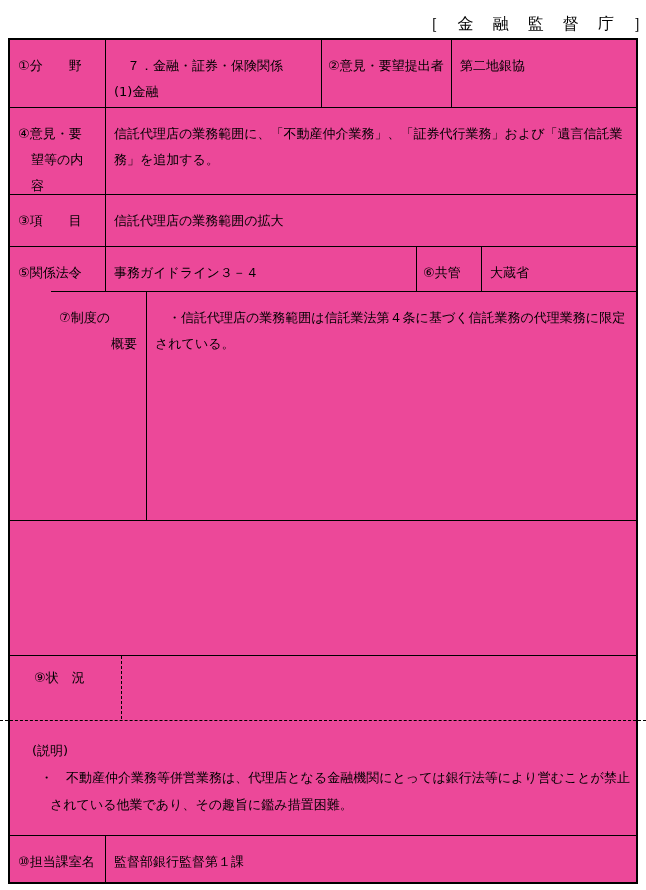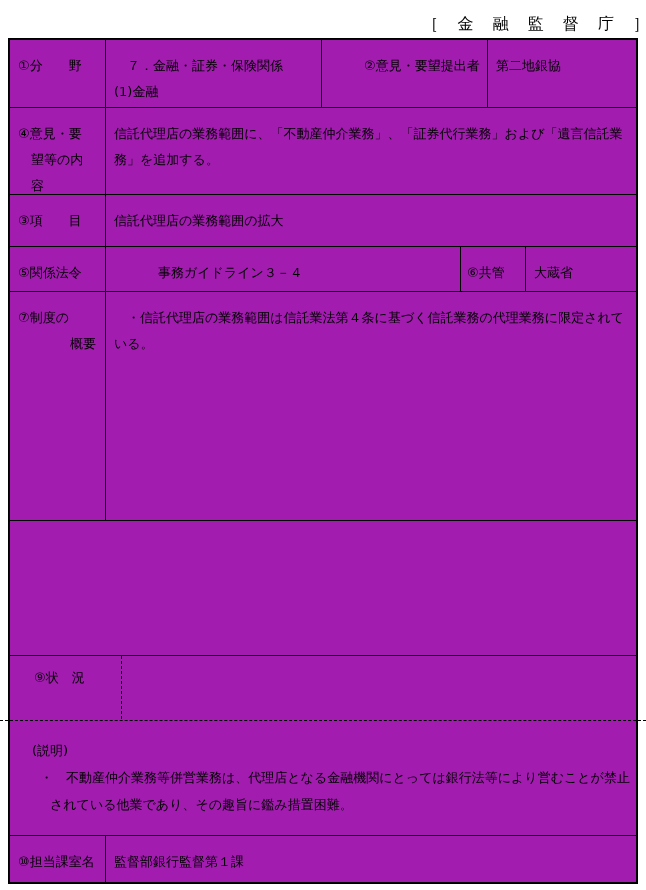--- a/index.html
+++ b/index.html
@@ -16,46 +16,46 @@
     text-align: right;
     font-size: 16px;
     letter-spacing: 7px;
     white-space: pre;
     margin-top: 8px;
   }
   .form-table {
     position: absolute; left: 8px; top: 38px;
     width: 630px; height: 846px;
     border: 2px solid #000;
-    background: #a21caf;
+    background: #ec4899;
     display: flex; flex-direction: column;
   }
   .row { display: flex; flex-direction: row; border-top: 1px solid #000; }
   .row.first { border-top: none; }
   .row.no-top { border-top: none; }
   .cell {
     padding: 13px 8px 0 8px;
     white-space: pre-wrap;
     line-height: 26px;
     overflow: hidden;
   }
   .label-col { width: 96px; border-right: 1px solid #000; flex: 0 0 auto; }
   .label-col.dashed { border-right: 1px dashed #000; margin-left: 16px; }
   .grow { flex: 1 1 auto; }
   .bordered-right { border-right: 1px solid #000; }
 
   .r1 { height: 67px; }
   .r1 .field1 { width: 216px; }
-  .r1 .label2 { width: 130px; padding-left: 6px; padding-right: 2px; margin-left: 36px; }
+  .r1 .label2 { width: 130px; padding-left: 6px; padding-right: 2px; }
   .r2 { height: 53px; }
   .r3 { height: 87px; }
   .r4 { height: 45px; }
-  .r4 .value { width: 311px; margin-left: 44px; }
+  .r4 .value { width: 311px; }
   .r4 .label6 { width: 65px; padding-left: 6px; }
-  .r5 { height: 230px; }
+  .r5 { height: 230px; margin-left: 41px; }
   .r6 { height: 136px; }
   .r7 { height: 64px; }
   .r7 .cell { padding-top: 9px; }
   .explain-row { height: 117px; display: block; }
   .r8 { height: 47px; }
 
   .status-line1 { white-space: pre; }
 
   .explain-inner { padding: 18px 4px 0 22px; line-height: 27px; }
   .explain-body { margin-left: 18px; text-indent: -10px; white-space: pre-wrap; }

